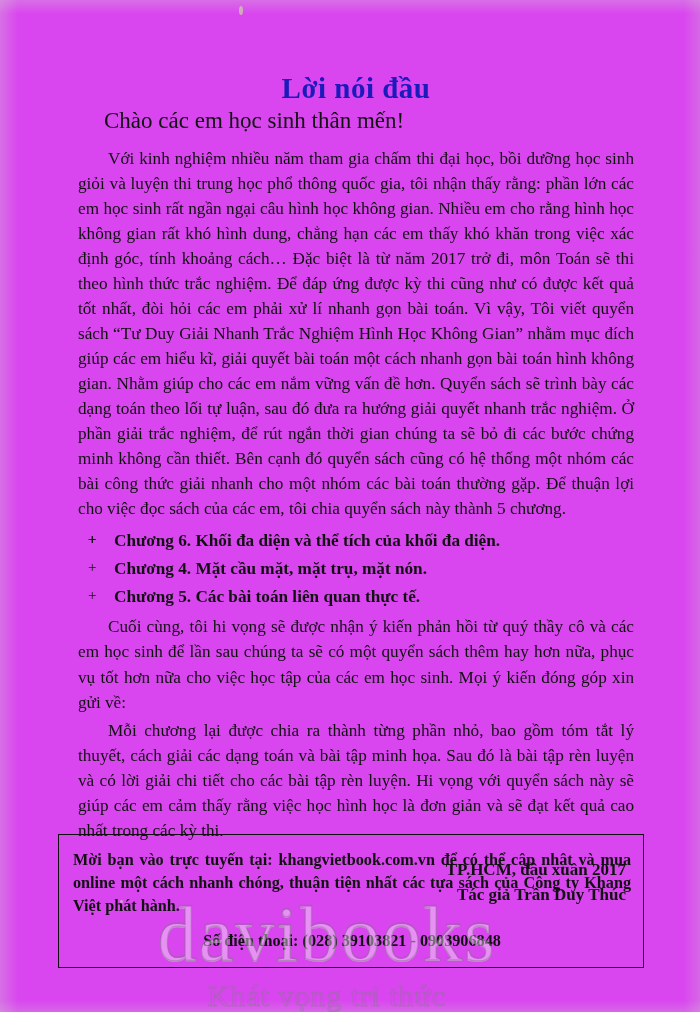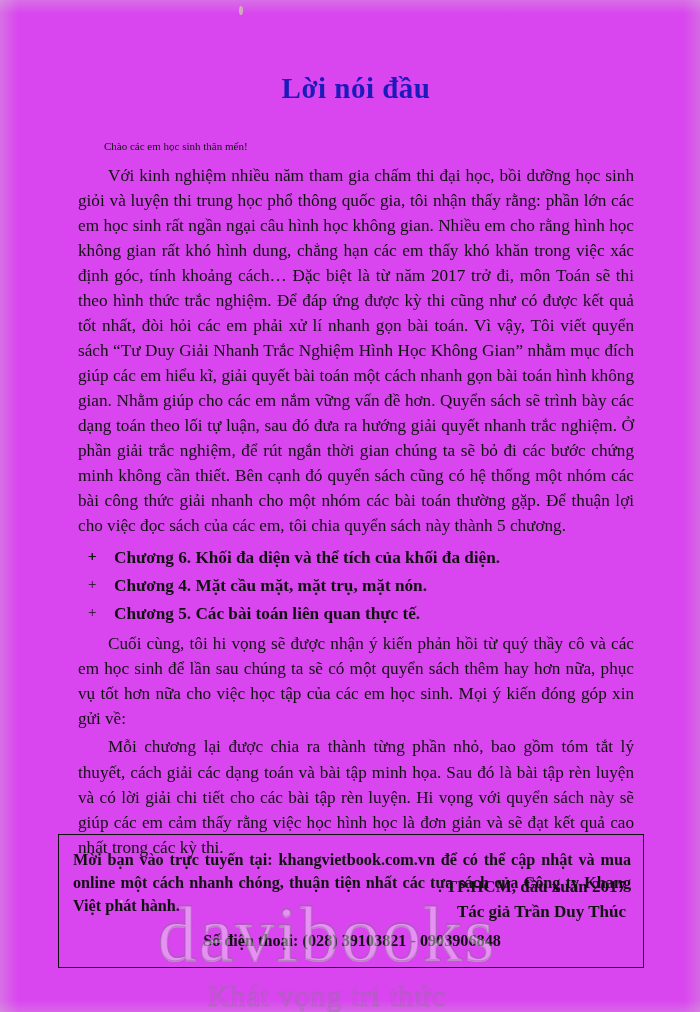--- a/index.html
+++ b/index.html
@@ -49,22 +49,21 @@
   .title {
     text-align: center;
     font-family: "Liberation Serif", serif;
     font-weight: bold;
     font-size: 29px;
     color: #1b1bbb;
     margin-top: 72px;
     letter-spacing: .5px;
   }
   .greeting {
-    margin-top: 34px;
-    font-size: 11px;
+    font-size: 23px;
     text-indent: 26px;
     line-height: 1.42;
   }
   p.body-par {
     margin: 0;
     font-size: 17.2px;
     line-height: 1.455;
     text-align: justify;
     text-indent: 30px;
   }

